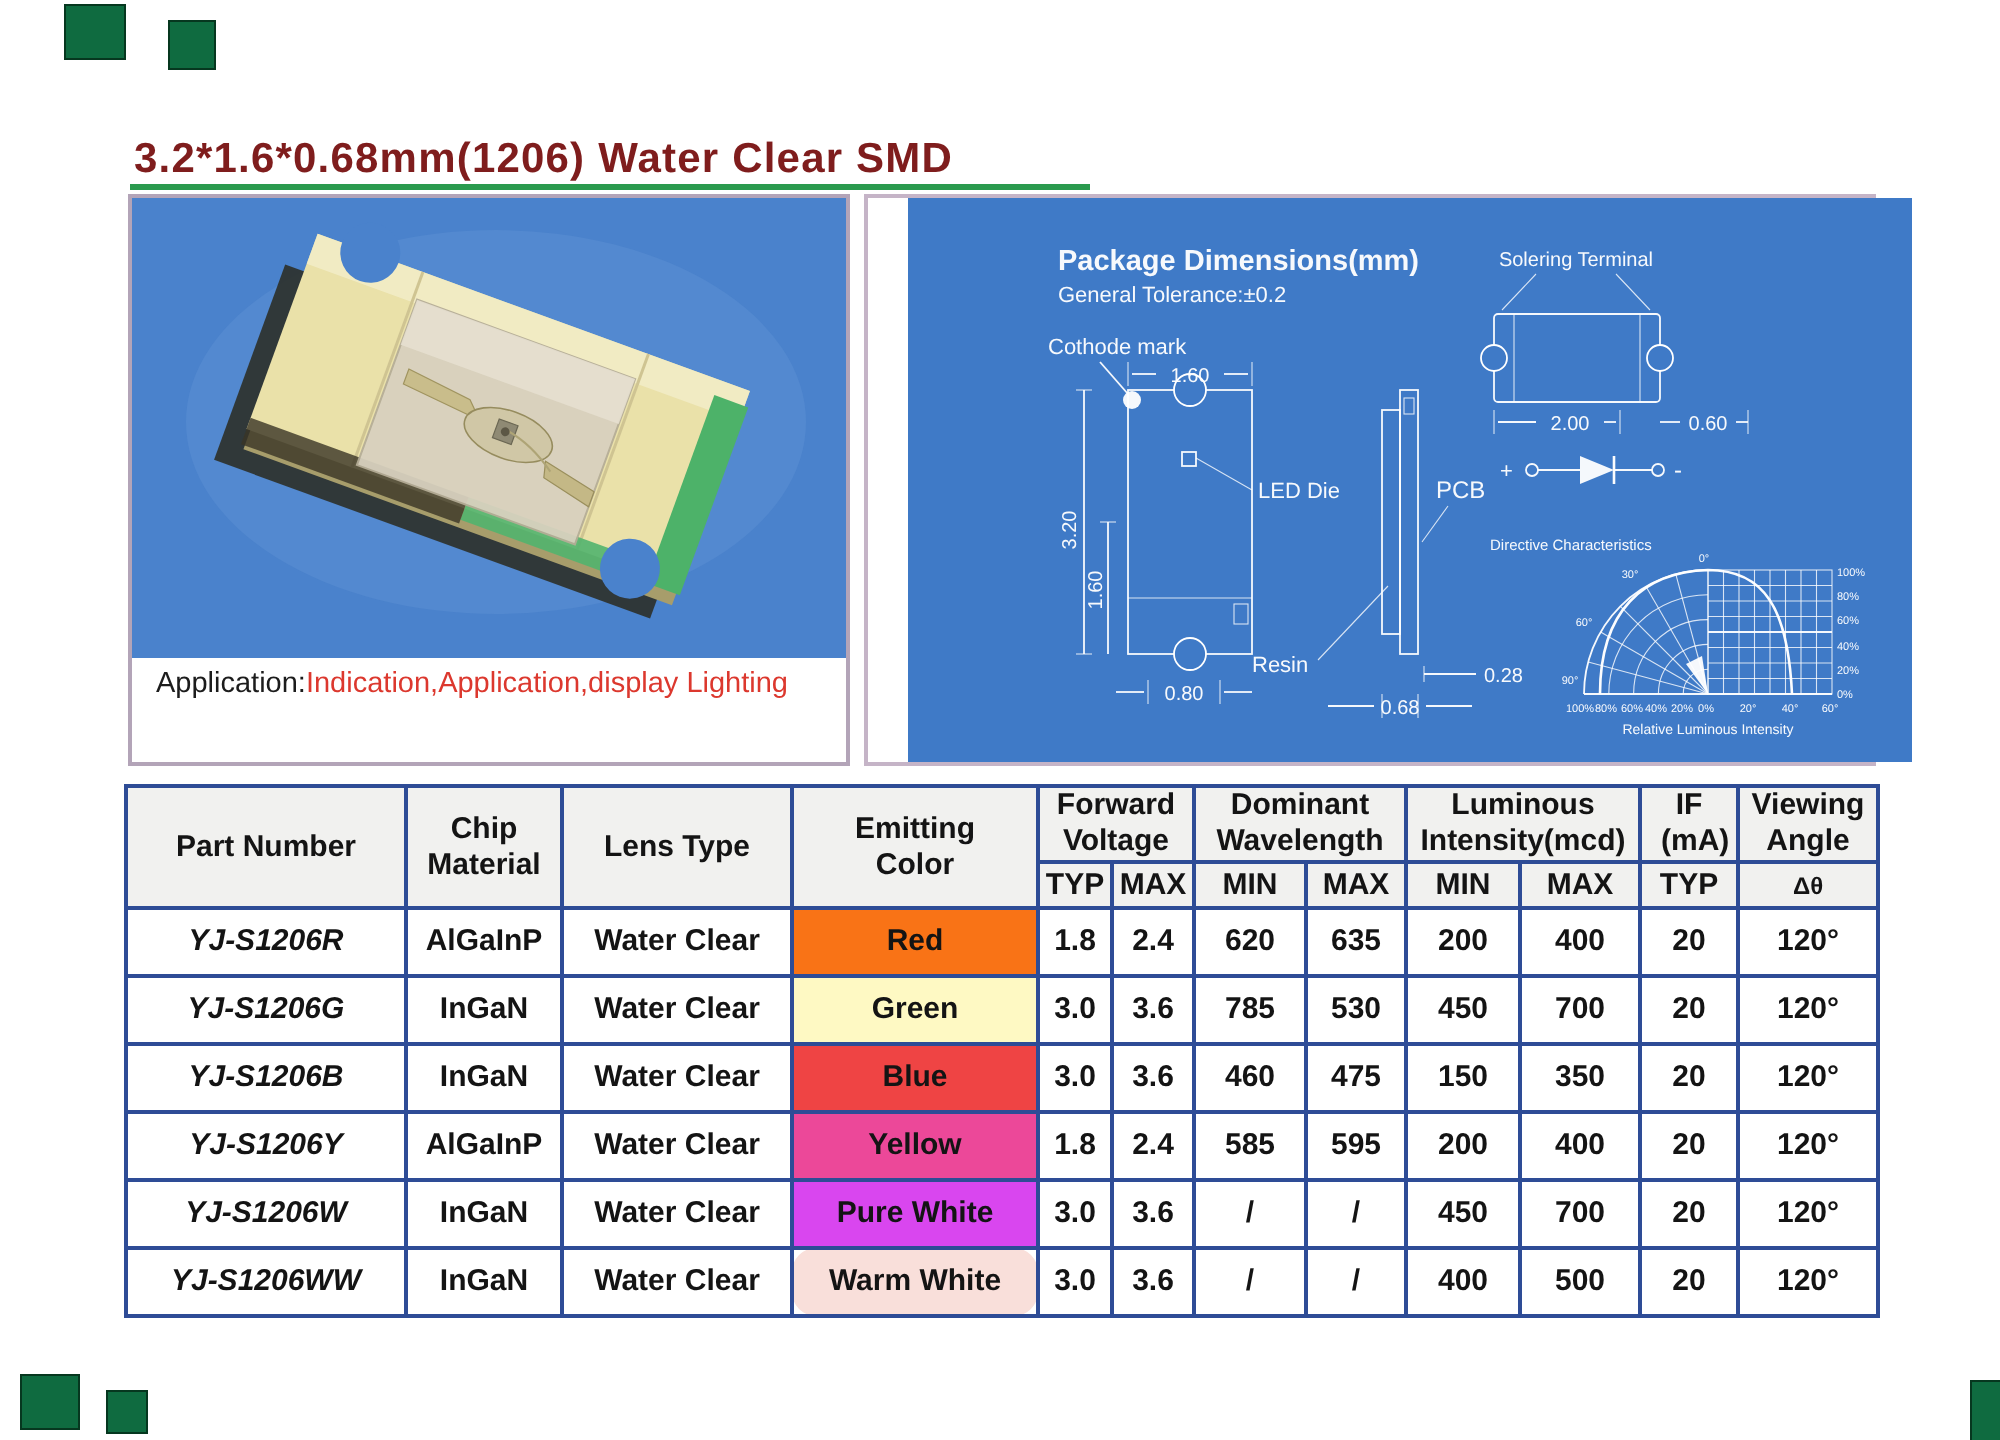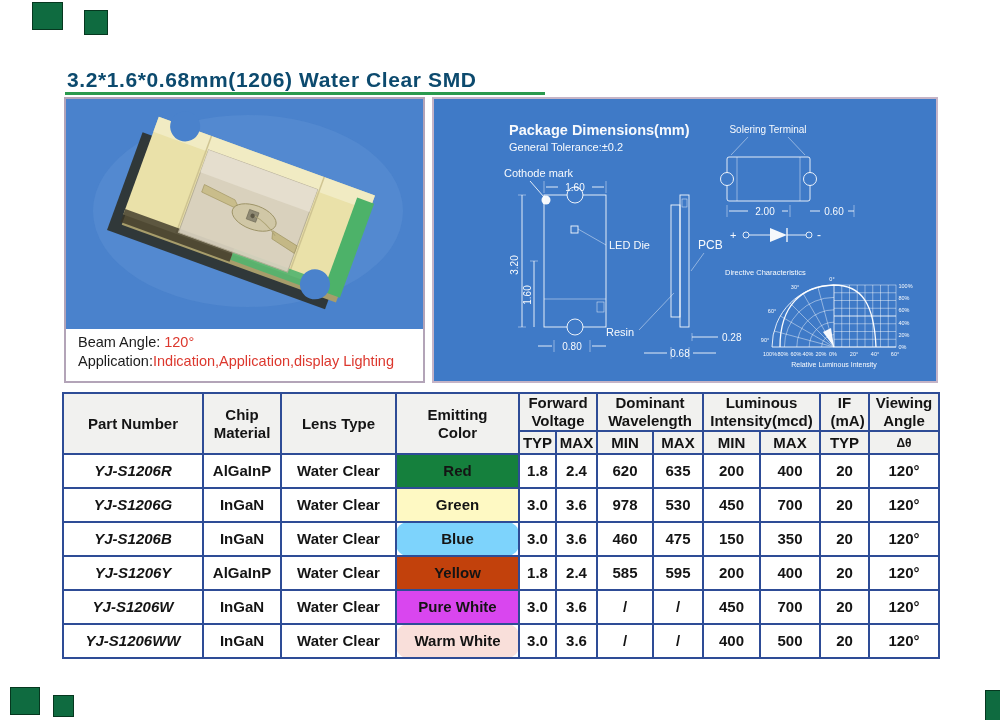--- a/index.html
+++ b/index.html
@@ -8,21 +8,21 @@
   .mark{position:absolute;border:1px solid #06371f;}
   .m1{left:32px;top:2px;width:29px;height:26px;}
   .m2{left:84px;top:10px;width:22px;height:23px;}
   .m3{left:10px;top:687px;width:28px;height:26px;}
   .m4{left:53px;top:695px;width:19px;height:20px;}
   .m5{left:985px;top:690px;width:15px;height:30px;}
   .title{position:absolute;left:67px;top:68px;font-size:21px;font-weight:bold;letter-spacing:0.6px;}
   .title-underline{position:absolute;left:65px;top:92px;width:480px;height:3px;}
   .panel{position:absolute;top:97px;height:286px;box-sizing:border-box;}
   .left-panel{left:64px;width:361px;border:2px solid #b3a4b8;background:#fff;}
-  .right-panel{left:432px;width:506px;border:2px solid #c5b4c7;}
+  .right-panel{left:432px;width:506px;border:2px solid #c5b4c7;padding-left:20px;}
   .photo-caption{position:absolute;left:12px;top:234px;font-size:14.5px;line-height:19px;color:#1c1c1c;}
   .red{color:#dc382e;}
   .caption-line{white-space:nowrap;}
   .val-gap{margin-left:4px;}
   table.spec{position:absolute;left:62px;top:392px;width:876px;border-collapse:collapse;table-layout:fixed;}
   table.spec td,table.spec th{border:2px solid #2e4c96;text-align:center;vertical-align:middle;
       font-weight:bold;color:#141414;background:#ffffff;padding:0;font-size:15px;line-height:18px;}
   table.spec th{background:#f1f1ef;}
   tr.grp-row{height:37px;} tr.sub-row{height:23px;} tr.data-row{height:34px;}
   .hw{margin:0 auto;}
@@ -39,21 +39,21 @@
 <body>
 
 <div class="page">
 
   <div class="mark m1" style="background-color: rgb(15, 107, 64);"></div>
   <div class="mark m2" style="background-color: rgb(15, 107, 64);"></div>
   <div class="mark m3" style="background-color: rgb(15, 107, 64);"></div>
   <div class="mark m4" style="background-color: rgb(15, 107, 64);"></div>
   <div class="mark m5" style="background-color: rgb(15, 107, 64);"></div>
 
-  <div class="title" style="color: #0c4a6e;">3.2*1.6*0.68mm(1206) Water Clear SMD</div>
+  <div class="title" style="color: #7f1d1d;">3.2*1.6*0.68mm(1206) Water Clear SMD</div>
   <div class="title-underline" style="background-color: rgb(42, 154, 78);"></div>
 
   <div class="panel left-panel">
     <svg width="357" height="230" viewBox="0 0 357 230">
       <rect x="0" y="0" width="357" height="230" fill="#4a82cc"></rect>
       <ellipse cx="182" cy="112" rx="155" ry="96" fill="#5b8fd4" opacity="0.5"></ellipse>
       <g transform="translate(182,112) rotate(20)">
         <rect x="-126" y="-38" width="232" height="104" fill="#2a2a1e" opacity="0.85"></rect>
         <rect x="-114" y="-52" width="228" height="108" fill="#a79d6b"></rect>
         <rect x="-116" y="-58" width="230" height="104" fill="#eae1a9"></rect>
@@ -69,23 +69,20 @@
         <rect x="-58" y="-44" width="116" height="24" fill="#e5dfcf" opacity="0.9"></rect>
         <polygon points="-50,-10 -16,-6 -8,2 -50,-2" fill="#c9bd8b" stroke="#a0945f" stroke-width="0.6"></polygon>
         <ellipse cx="8" cy="4" rx="23" ry="12" fill="#d0c7a6" stroke="#968c5e" stroke-width="0.8"></ellipse>
         <rect x="1" y="-2" width="10" height="10" fill="#8f8a74" stroke="#6b6753" stroke-width="0.6"></rect>
         <polygon points="30,10 58,16 58,24 32,18" fill="#c4b886" stroke="#9a8f5c" stroke-width="0.6"></polygon>
         <path d="M6,2 Q20,4 34,14" stroke="#aea476" fill="none" stroke-width="1"></path>
         <circle cx="6" cy="3" r="2.2" fill="#5c5745"></circle>
       </g>
     </svg>
     <div class="photo-caption">
-      <div class="caption-line">
-        <span>Beam Angle:</span><span class="red val-gap">120°</span>
-      </div>
       <div class="caption-line">
         <span>Application:</span><span class="red">Indication,Application,display Lighting</span>
       </div>
     </div>
   </div>
 
   <div class="panel right-panel">
     <svg width="502" height="282" viewBox="0 0 502 282">
       <rect x="0" y="0" width="502" height="282" fill="#3f7ac7"></rect>
 
@@ -268,63 +265,63 @@
       <th>MAX</th>
       <th>MIN</th>
       <th>MAX</th>
       <th>TYP</th>
       <th style="font-size:12px">Δθ</th>
     </tr>
     <tr class="data-row">
       <td class="c-part">YJ-S1206R</td>
       <td class="c-chip">AlGaInP</td>
       <td>Water Clear</td>
-      <td class="c-color" style="background-color: #15803d;">Red</td>
+      <td class="c-color" style="background-color: #f97316;">Red</td>
       <td>1.8</td>
       <td>2.4</td>
       <td>620</td>
       <td>635</td>
       <td>200</td>
       <td>400</td>
       <td>20</td>
       <td>120°</td>
     </tr>
     <tr class="data-row">
       <td class="c-part">YJ-S1206G</td>
       <td class="c-chip">InGaN</td>
       <td>Water Clear</td>
       <td class="c-color" style="background-color: #fef9c3; margin-left: 19px;">Green</td>
       <td>3.0</td>
       <td>3.6</td>
-      <td>978</td>
+      <td>785</td>
       <td>530</td>
       <td>450</td>
       <td>700</td>
       <td>20</td>
       <td>120°</td>
     </tr>
     <tr class="data-row">
       <td class="c-part">YJ-S1206B</td>
       <td class="c-chip">InGaN</td>
       <td>Water Clear</td>
-      <td class="c-color" style="background-color: #7dd3fc; border-radius: 12px;">Blue</td>
+      <td class="c-color" style="background-color: #ef4444;">Blue</td>
       <td>3.0</td>
       <td>3.6</td>
       <td>460</td>
       <td>475</td>
       <td>150</td>
       <td>350</td>
       <td>20</td>
       <td>120°</td>
     </tr>
     <tr class="data-row">
       <td class="c-part">YJ-S1206Y</td>
       <td class="c-chip">AlGaInP</td>
       <td>Water Clear</td>
-      <td class="c-color" style="background-color: #c2410c;">Yellow</td>
+      <td class="c-color" style="background-color: #ec4899;">Yellow</td>
       <td>1.8</td>
       <td>2.4</td>
       <td>585</td>
       <td>595</td>
       <td>200</td>
       <td>400</td>
       <td>20</td>
       <td>120°</td>
     </tr>
     <tr class="data-row">

